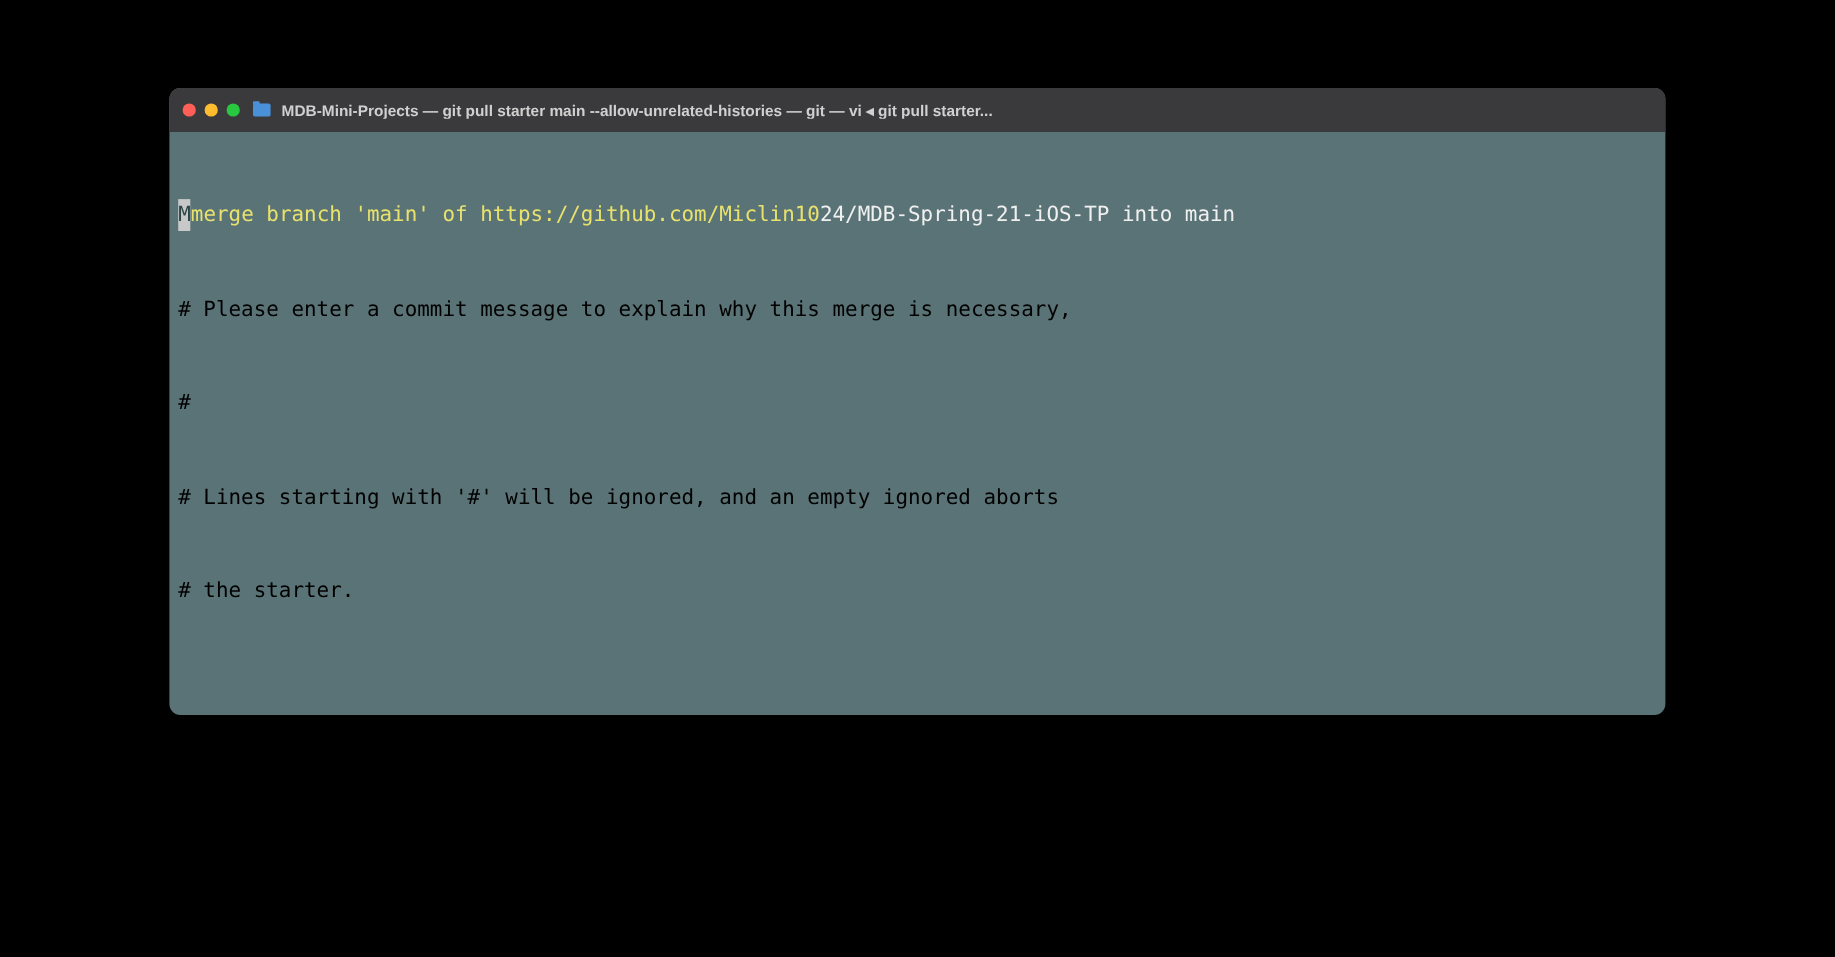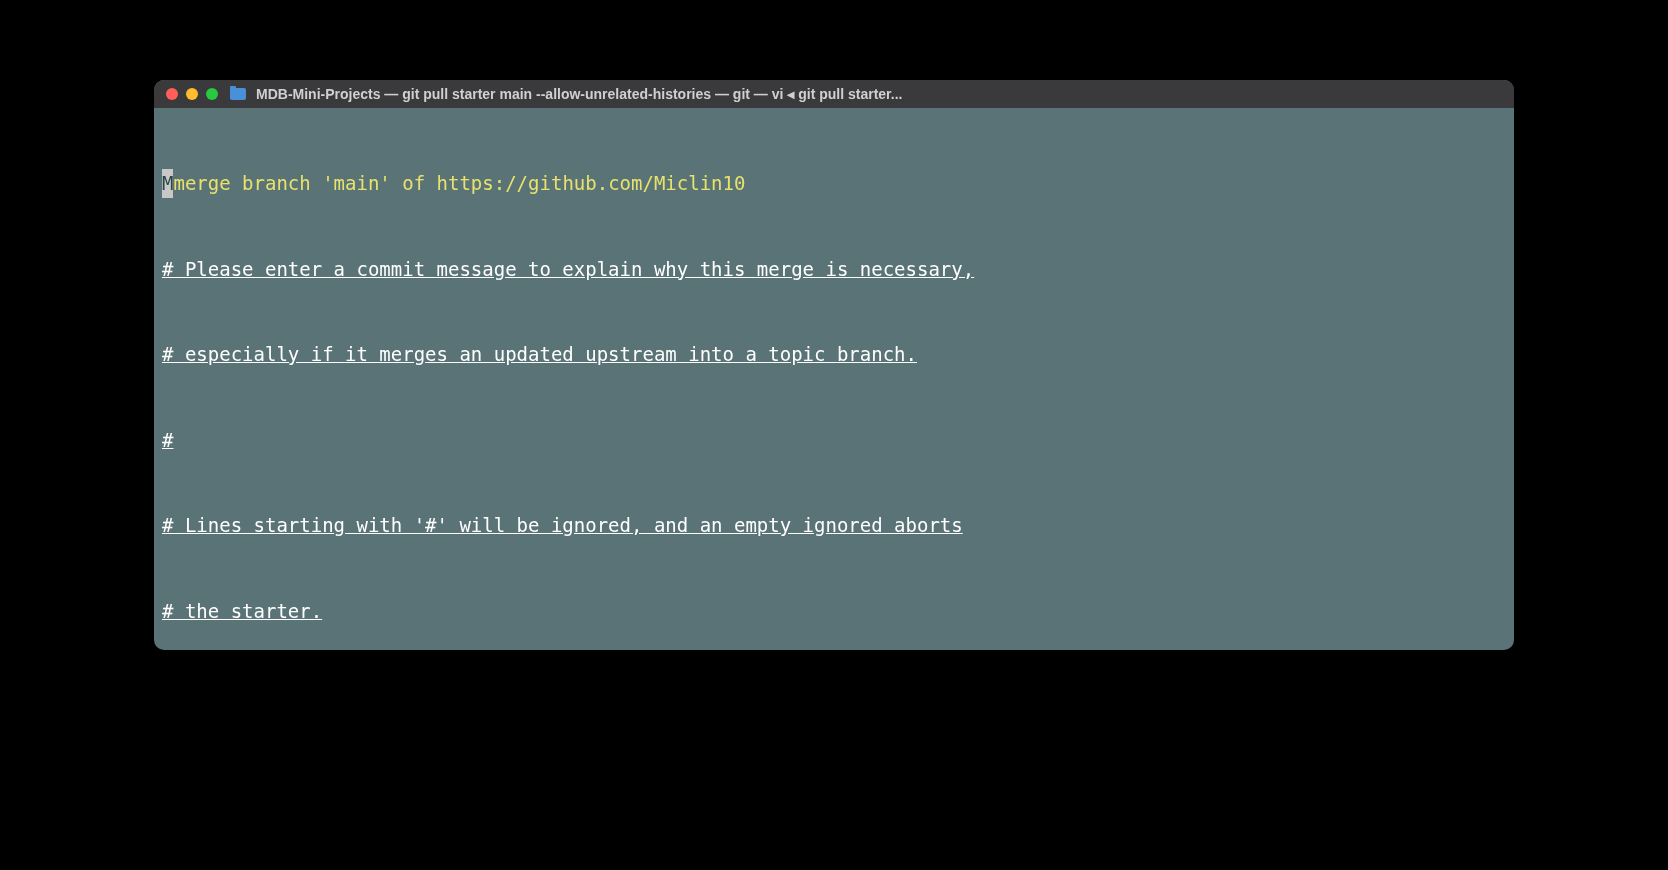--- a/index.html
+++ b/index.html
@@ -22,21 +22,21 @@
     .terminal-window {
       width: 1360px;
       height: 570px;
       background: #5a7376;
       border-radius: 10px;
       overflow: hidden;
       box-shadow: 0 20px 60px rgba(0,0,0,0.5);
     }
     
     .titlebar {
-      height: 28px;
+      height: 40px;
       background: #3a3a3c;
       display: flex;
       align-items: center;
       padding: 0 12px;
       gap: 8px;
     }
     
     .traffic-lights {
       display: flex;
       gap: 8px;
@@ -107,42 +107,40 @@
     
     .yellow-text {
       color: #e8e26d;
     }
     
     .white-text {
       color: #f0f0f0;
     }
     
     .comment-text {
-      color: #ffffff;
-      text-decoration: underline;
+      color: #000000;
     }
   </style>
 </head>
 <body>
 
 <div class="terminal-window">
   <div class="titlebar">
     <div class="traffic-lights">
       <div class="traffic-light close"></div>
       <div class="traffic-light minimize"></div>
       <div class="traffic-light maximize"></div>
     </div>
     <div class="folder-icon"></div>
     <div class="title-text">MDB-Mini-Projects — git pull starter main --allow-unrelated-histories — git — vi ◂ git pull starter...</div>
   </div>
 
   <div class="terminal-content editor-area">
-    <div class="commit-line"><span class="cursor-char">M</span><span class="yellow-text">merge branch 'main' of https://github.com/Miclin10</span></div>
+    <div class="commit-line"><span class="cursor-char">M</span><span class="yellow-text">merge branch 'main' of https://github.com/Miclin10</span><span class="white-text">24/MDB-Spring-21-iOS-TP into main</span></div>
     <div class="comment-text"># Please enter a commit message to explain why this merge is necessary,</div>
-    <div class="comment-text"># especially if it merges an updated upstream into a topic branch.</div>
     <div class="comment-text">#</div>
     <div class="comment-text"># Lines starting with '#' will be ignored, and an empty ignored aborts</div>
     <div class="comment-text"># the starter.</div>
     
     
     
     
     
     
     

